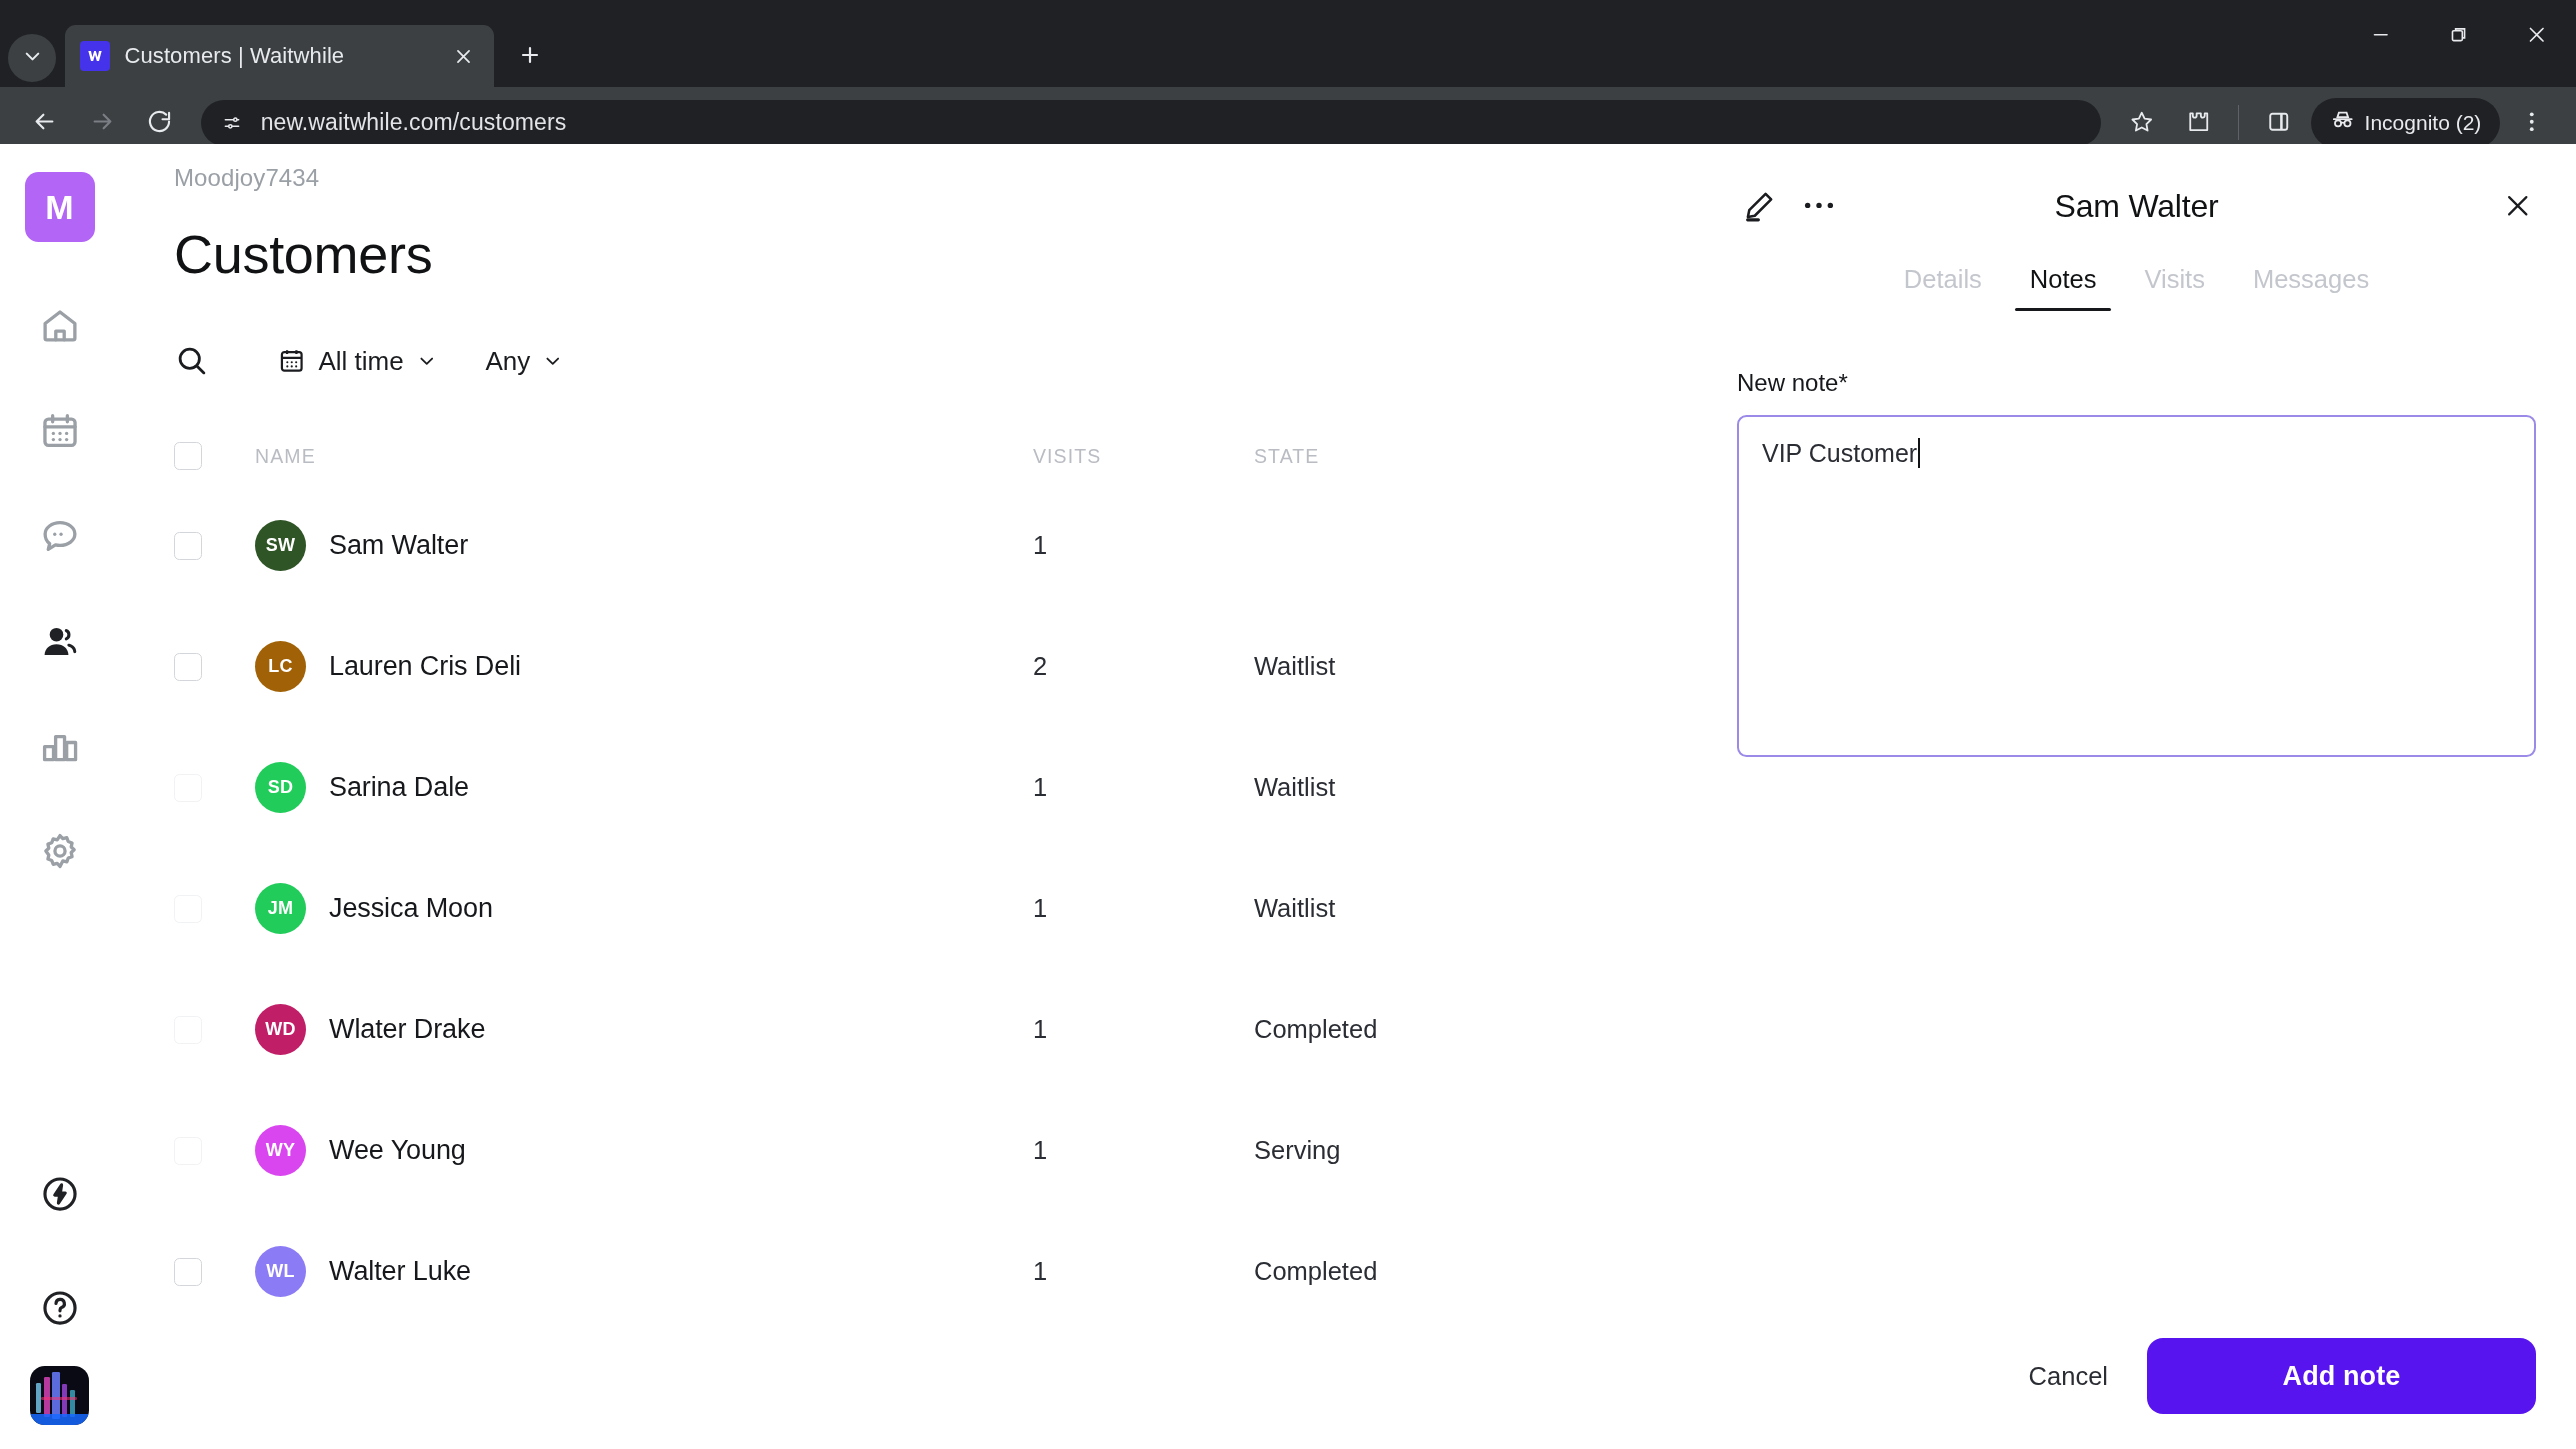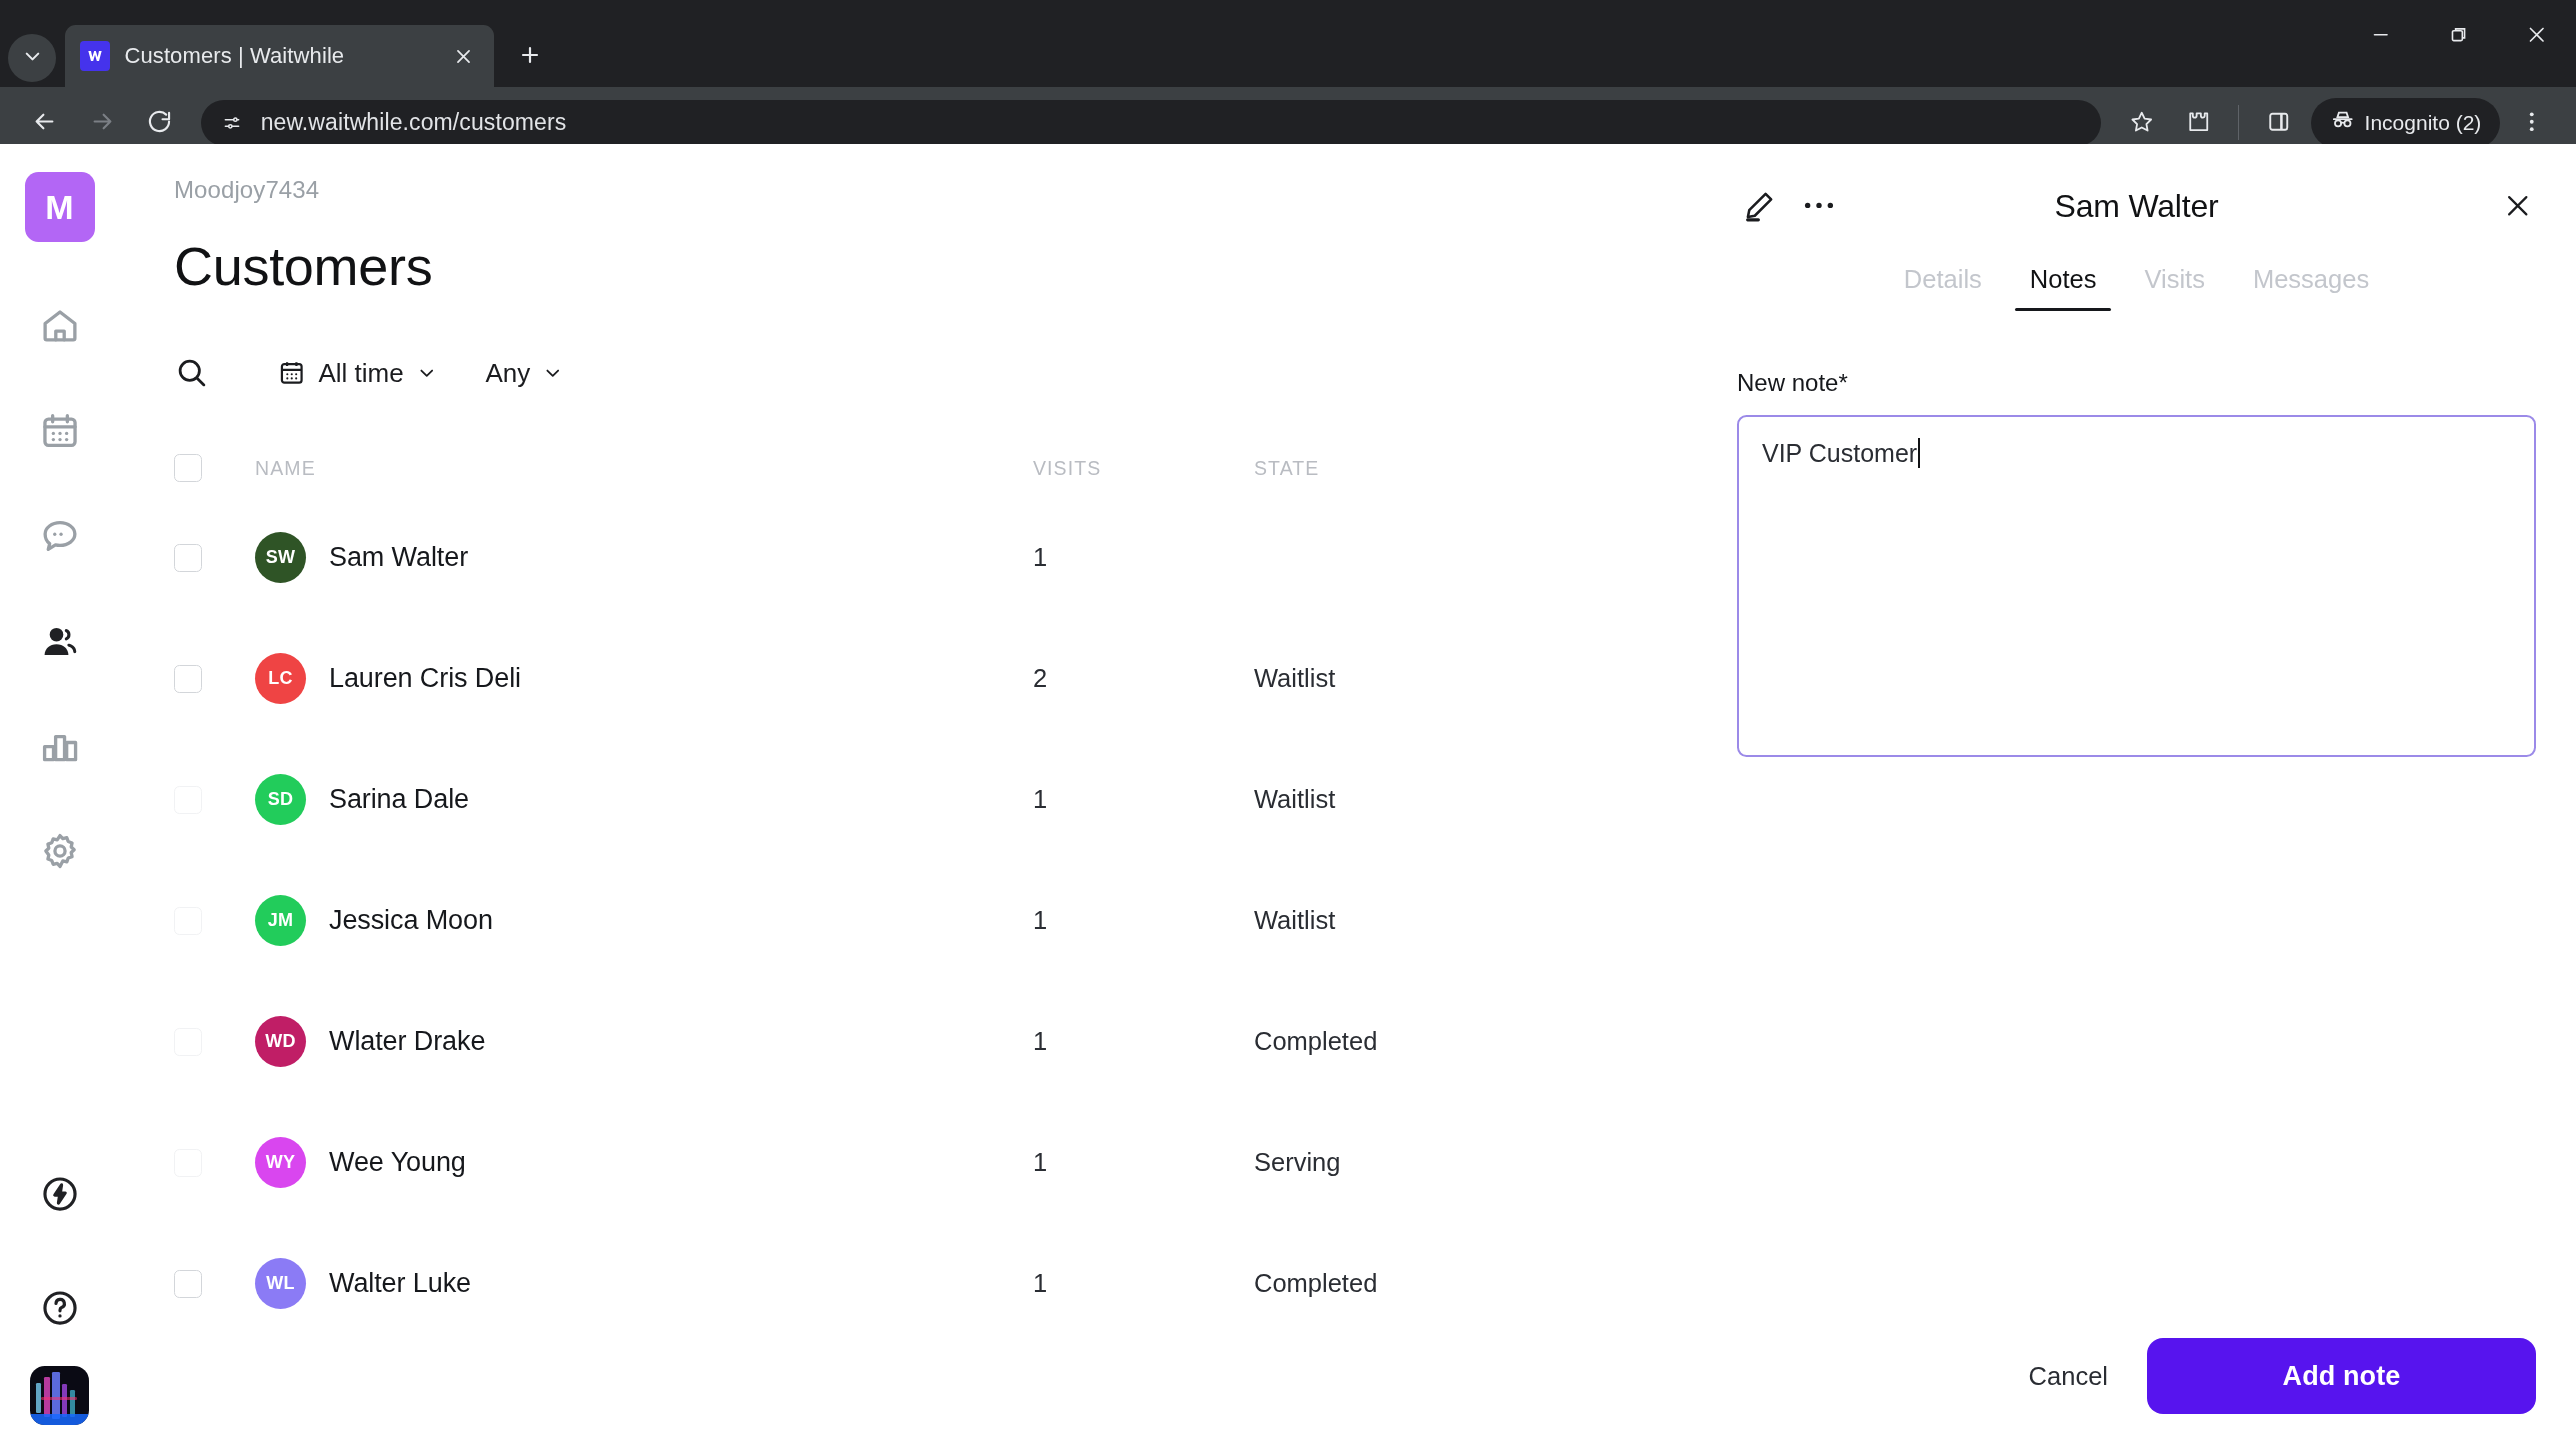--- a/index.html
+++ b/index.html
@@ -111,21 +111,21 @@
   .user-avatar-photo {
     width:59px; height:59px; border-radius:14.8px; overflow:hidden; flex:0 0 auto;
     background:#0a0a14; position:relative;
   }
   .user-avatar-photo i {
     position:absolute; display:block; border-radius:1.3px;
   }
 
   
   #main {
-    flex:1 1 auto; min-width:0; padding-left:55px; padding-top:32px;
+    flex:1 1 auto; min-width:0; padding-left:55px; padding-top:20px;
     position:relative; overflow:hidden;
   }
   .breadcrumb { font-size:24px; color:#9aa0a6; letter-spacing:0.1px; }
   .page-title { font-size:54px; font-weight:400; color:#111214;
     margin-top:31px; letter-spacing:-0.3px; }
 
   .filter-row { display:flex; align-items:center; gap:0; margin-top:52px; }
   .filter-search { width:64px; height:48px; display:flex; align-items:center; }
   .filter-search svg { width:35px; height:35px; }
   .filter-chip {
@@ -522,21 +522,21 @@
               <span class="cust-name">Sam Walter</span>
             </div>
             <div class="cell-visits td">1</div>
             <div class="cell-state td"></div>
           </div>
           <div class="trow">
             <div class="cell-check">
               <span class="cb"></span>
             </div>
             <div class="cell-name">
-              <span class="avatar" style="background: #ef4444;">LC</span>
+              <span class="avatar" style="background: #a16207;">LC</span>
               <span class="cust-name">Lauren Cris Deli</span>
             </div>
             <div class="cell-visits td">2</div>
             <div class="cell-state td">Waitlist</div>
           </div>
           <div class="trow">
             <div class="cell-check">
               <span class="cb faint"></span>
             </div>
             <div class="cell-name">

